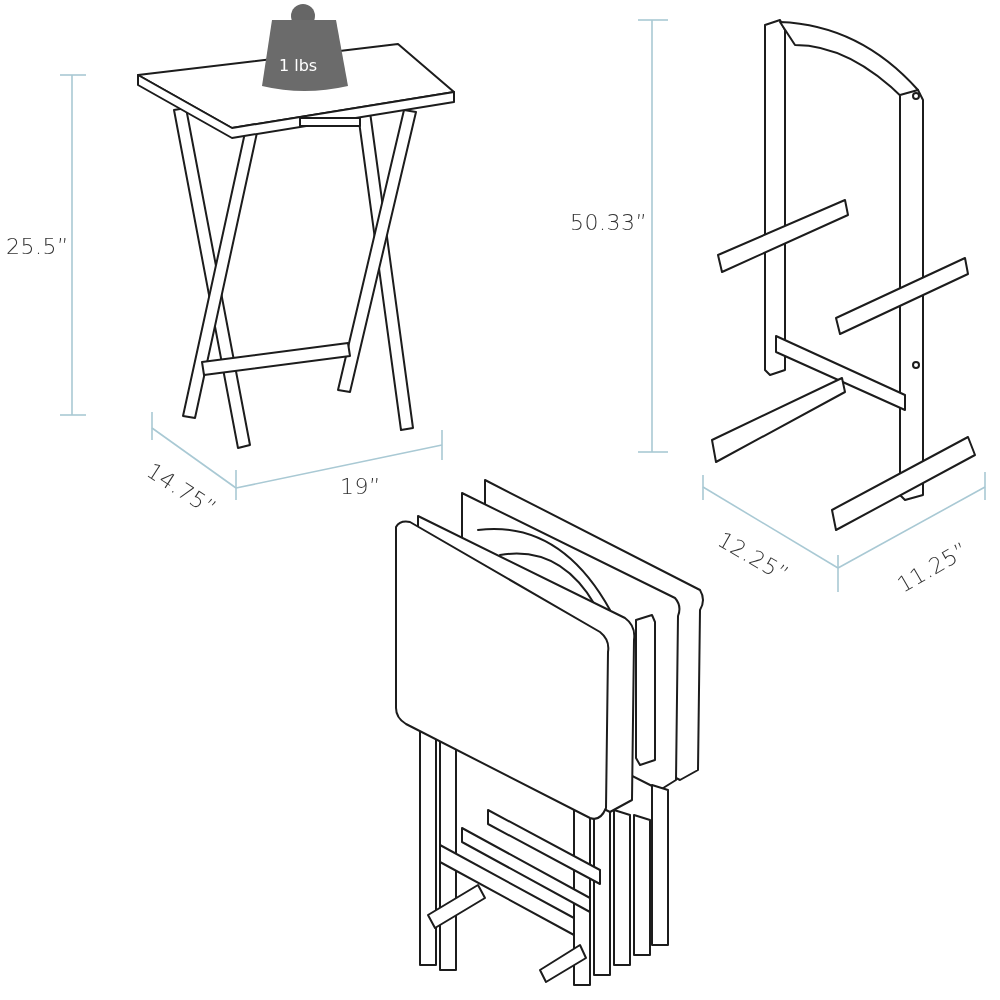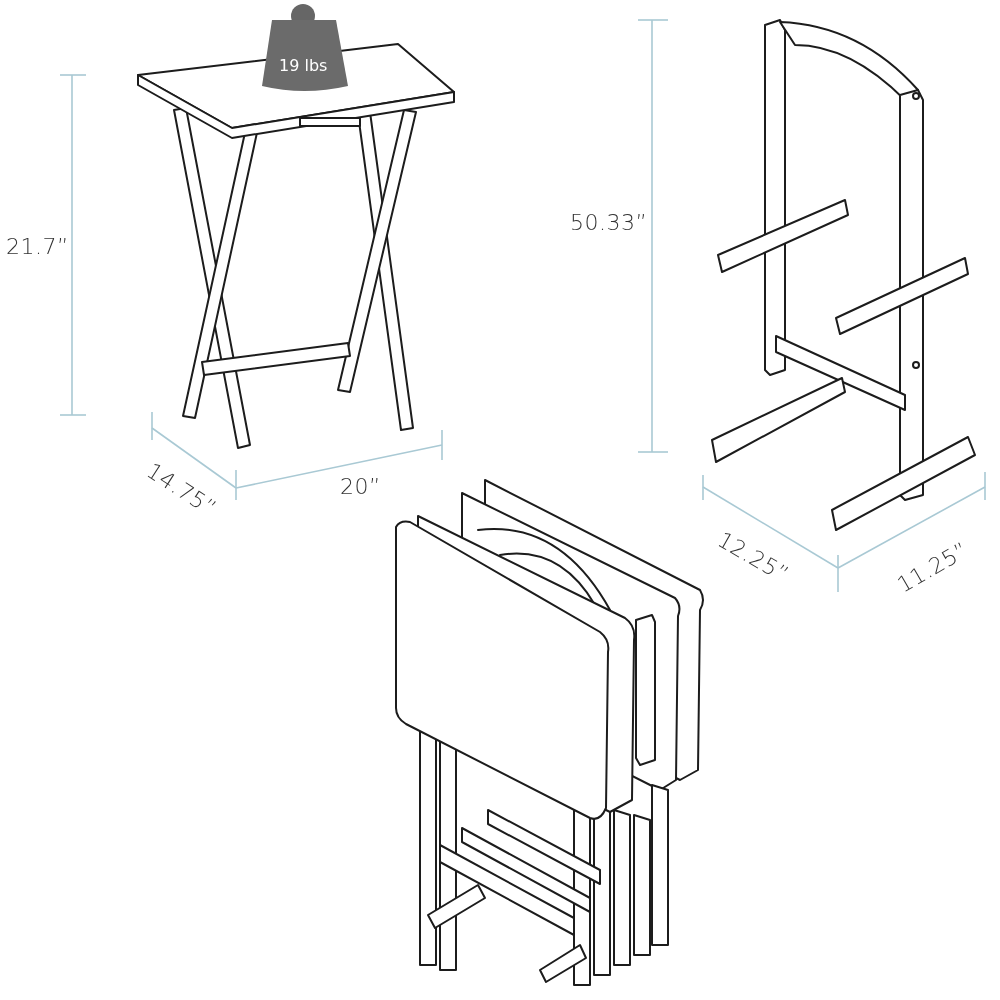--- a/index.html
+++ b/index.html
@@ -99,21 +99,21 @@
     <polygon class="ln" points="488,810 600,870 600,884 488,824"></polygon>
 
     <polygon class="ln" points="428,915 478,885 485,898 435,928"></polygon>
     <polygon class="ln" points="540,970 580,945 586,958 546,982"></polygon>
 
     <path class="ln" d="M418,516 L625,618 Q636,626 634,640 L632,800 L610,812 L418,716 Z"></path>
     <path class="ln" d="M396,527 Q400,520 410,522 L600,632 Q610,640 608,652 L606,808 Q600,822 590,818 L406,724 Q396,718 396,708 Z"></path>
   </g>
 </svg>
 
-<div class="wt" style="left:279px;top:56px;">19 lbs</div>
+<div class="wt" style="left:279px;top:56px;">1 lbs</div>
 
-<div class="lbl" style="left:6px;top:234px;">21.7”</div>
+<div class="lbl" style="left:6px;top:234px;">25.5”</div>
 <div class="lbl" style="left:156px;top:458px;transform:rotate(33deg);transform-origin:left top;">14.75”</div>
-<div class="lbl" style="left:340px;top:474px;">20”</div>
+<div class="lbl" style="left:340px;top:474px;">19”</div>
 
 <div class="lbl" style="left:570px;top:210px;">50.33”</div>
 <div class="lbl" style="left:726px;top:527px;transform:rotate(30deg);transform-origin:left top;">12.25”</div>
 <div class="lbl" style="left:893px;top:576px;transform:rotate(-30deg);transform-origin:left top;">11.25”</div>
 
 </body></html>

